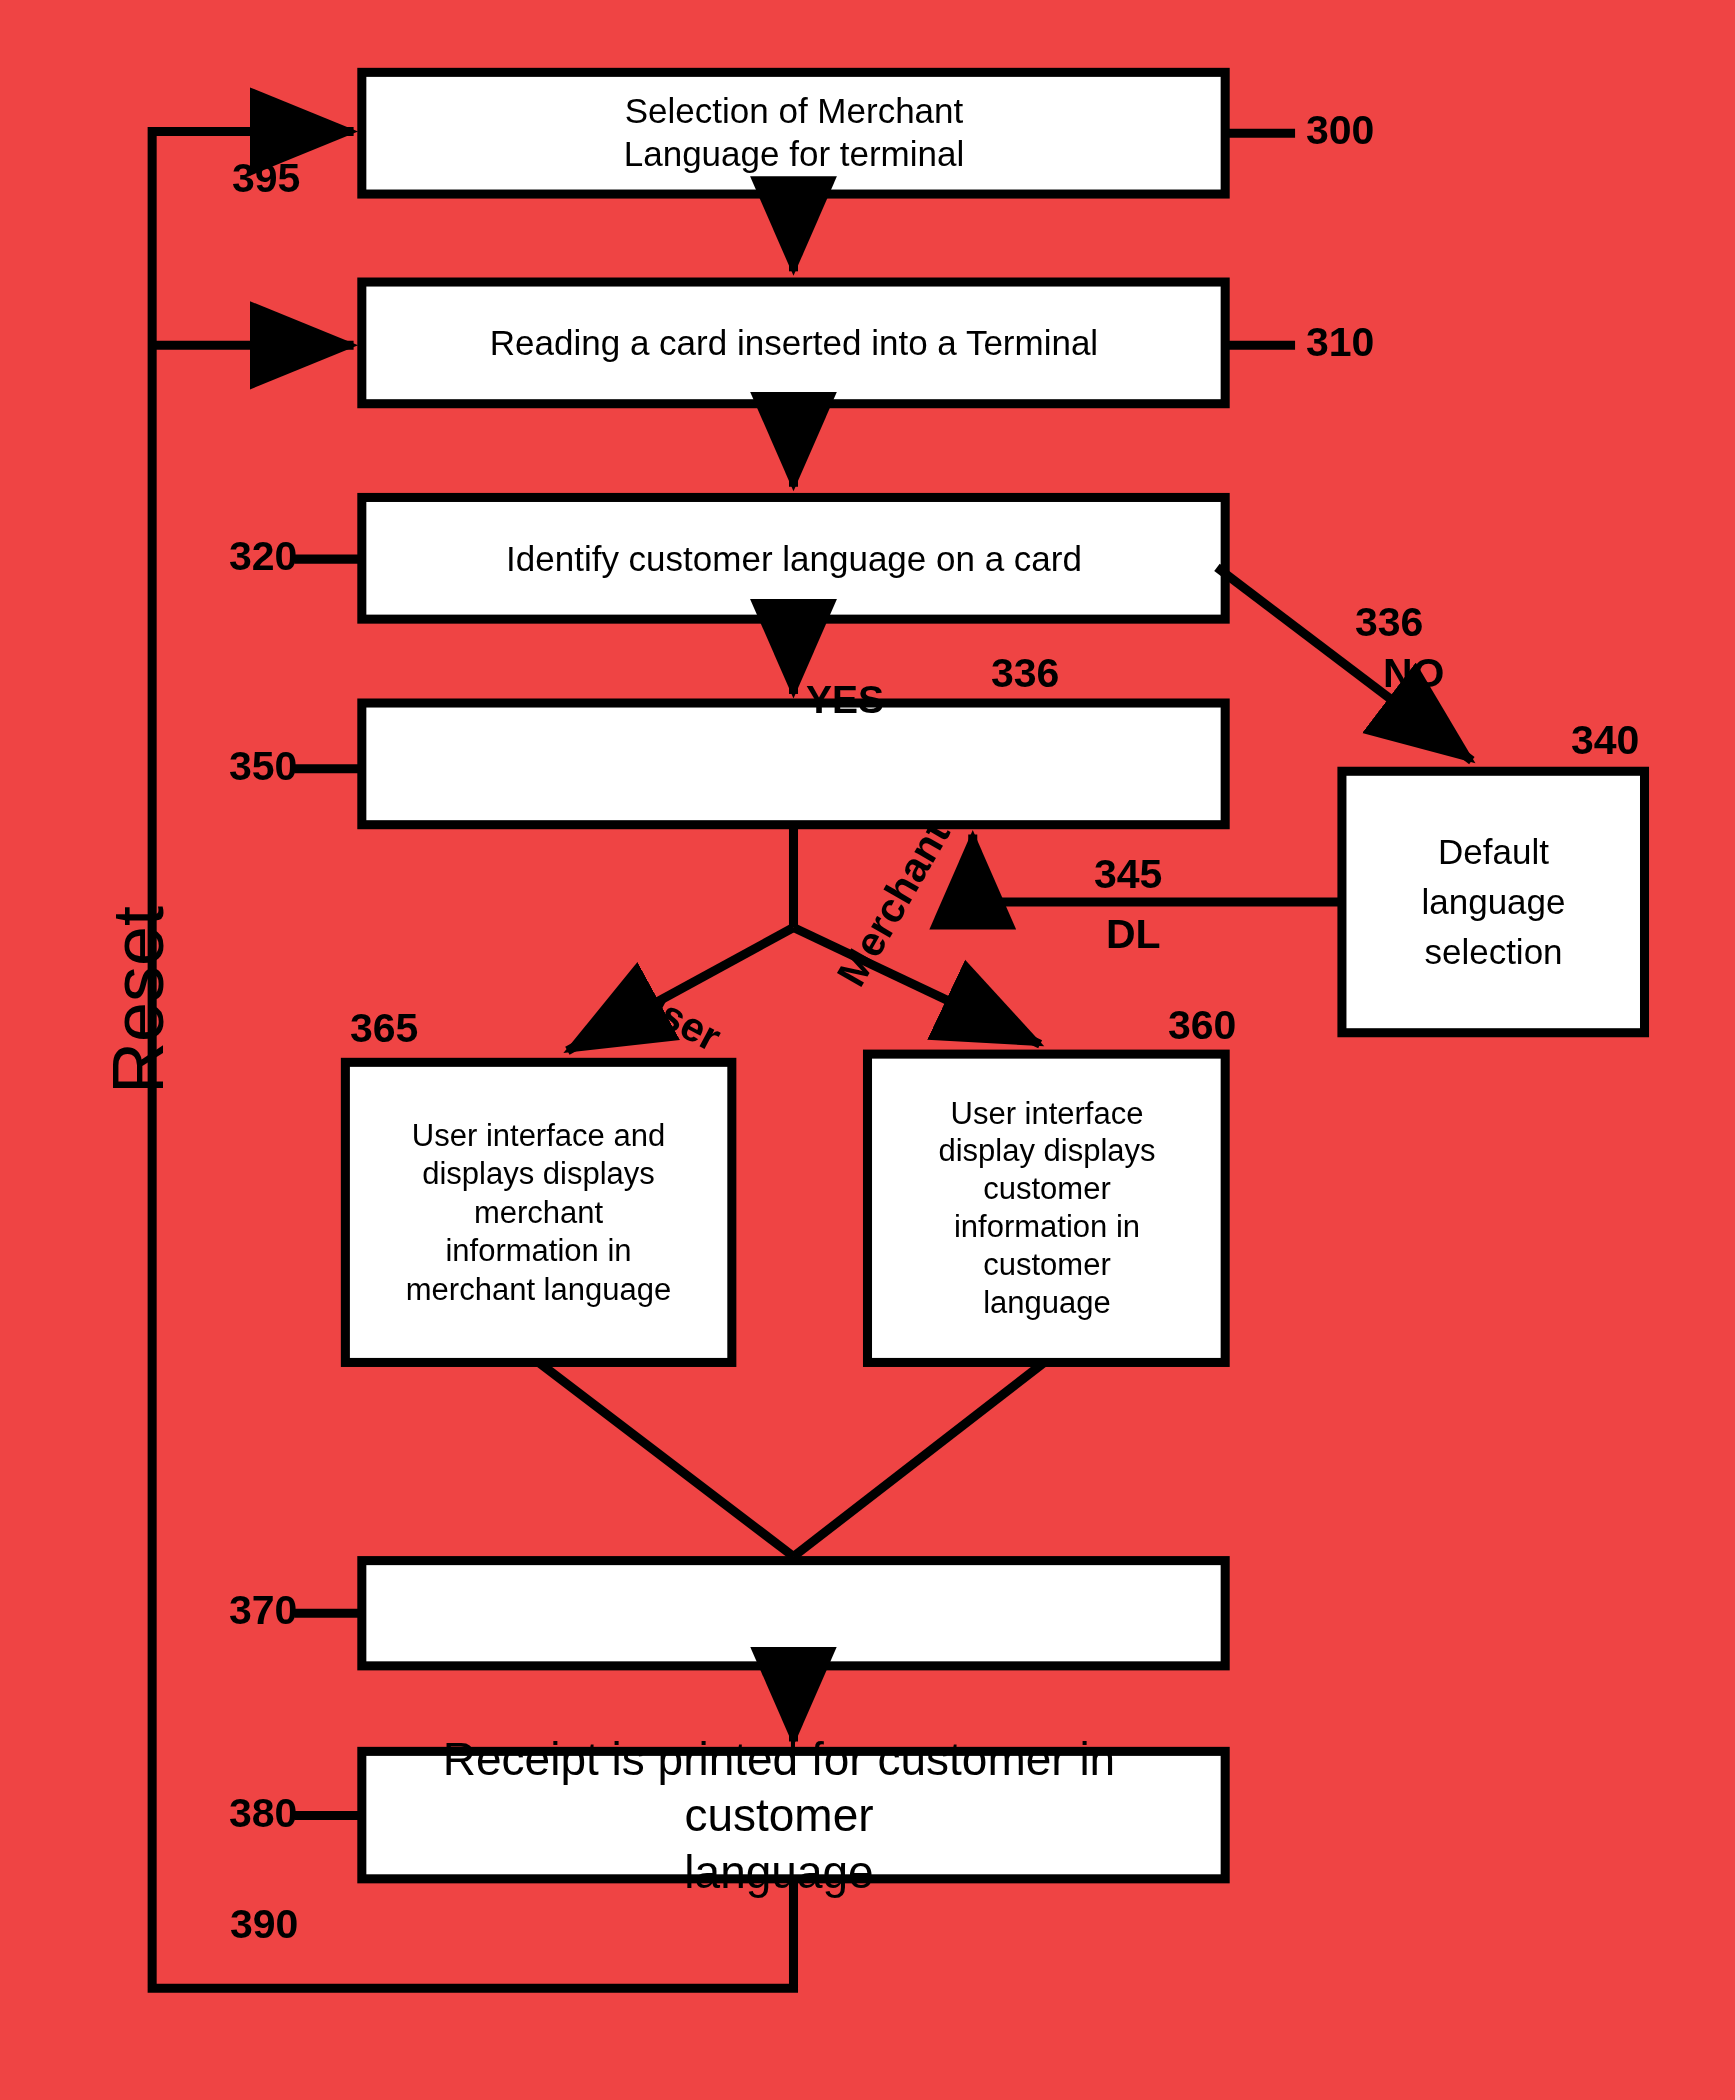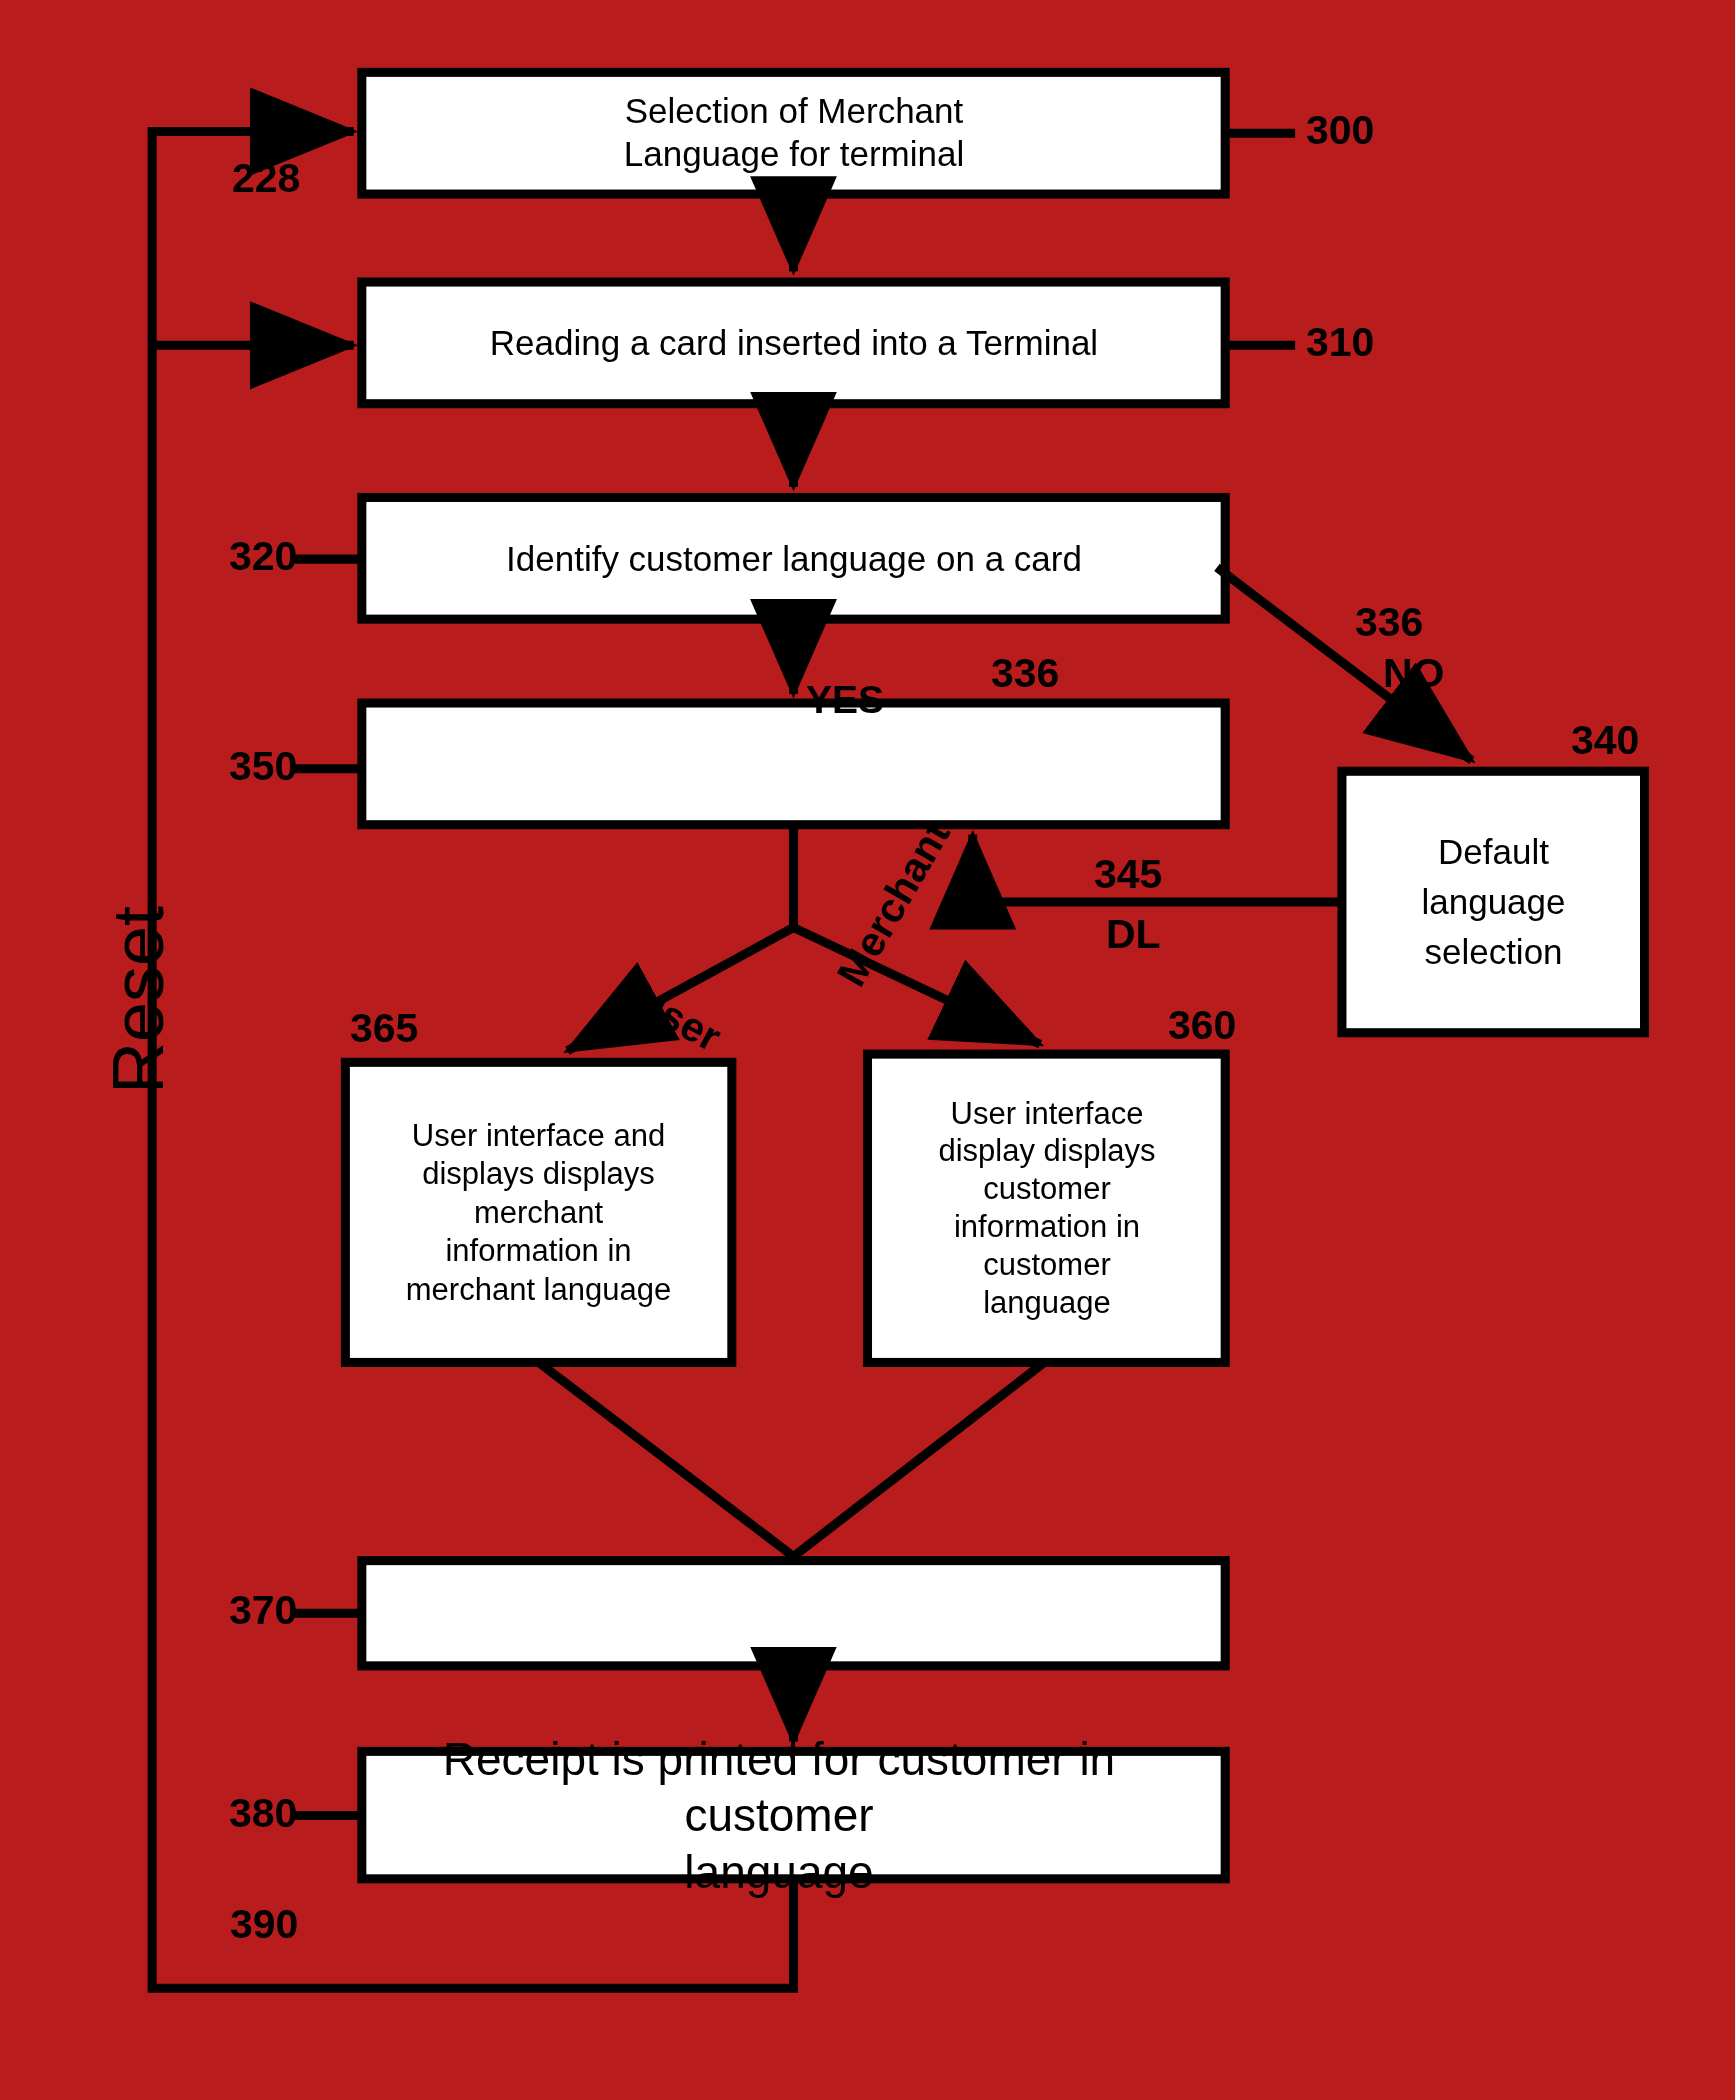--- a/index.html
+++ b/index.html
@@ -9,21 +9,21 @@
     background: #ffffff;
   }
   body {
     font-family: "Liberation Sans", sans-serif;
     color: #000000;
   }
   #canvas {
     position: relative;
     width: 1735px;
     height: 2100px;
-    background: #b91c1c;
+    background: #ef4444;
     overflow: hidden;
   }
   #diagram {
     position: absolute;
     left: 0;
     top: 0;
     width: 1735px;
     height: 2100px;
   }
   .box-text {
@@ -171,21 +171,21 @@
 
   <div class="ref-label" style="left:1306px; top:107px; font-size:41px;">300</div>
   <div class="ref-label" style="left:1306px; top:319px; font-size:41px;">310</div>
   <div class="ref-label" style="left:229px; top:533px; font-size:41px;">320</div>
   <div class="ref-label" style="left:229px; top:743px; font-size:41px;">350</div>
   <div class="ref-label" style="left:1571px; top:717px; font-size:41px;">340</div>
   <div class="ref-label" style="left:350px; top:1005px; font-size:41px;">365</div>
   <div class="ref-label" style="left:1168px; top:1002px; font-size:41px;">360</div>
   <div class="ref-label" style="left:229px; top:1587px; font-size:41px;">370</div>
   <div class="ref-label" style="left:229px; top:1790px; font-size:41px;">380</div>
-  <div class="ref-label" style="left:232px; top:155px; font-size:41px;">228</div>
+  <div class="ref-label" style="left:232px; top:155px; font-size:41px;">395</div>
   <div class="ref-label" style="left:230px; top:1901px; font-size:41px;">390</div>
 
   <div class="edge-label" style="left:806px; top:678px; font-size:39px;">YES</div>
   <div class="edge-label" style="left:991px; top:650px; font-size:41px;">336</div>
   <div class="edge-label" style="left:1355px; top:599px; font-size:41px;">336</div>
   <div class="edge-label" style="left:1383px; top:650px; font-size:41px;">NO</div>
   <div class="edge-label" style="left:1094px; top:851px; font-size:41px;">345</div>
   <div class="edge-label" style="left:1106px; top:911px; font-size:41px;">DL</div>
 
   <div class="rot-label" style="left:648px; top:977px; font-size:41px; font-weight:bold; transform: rotate(28deg);">User</div>

